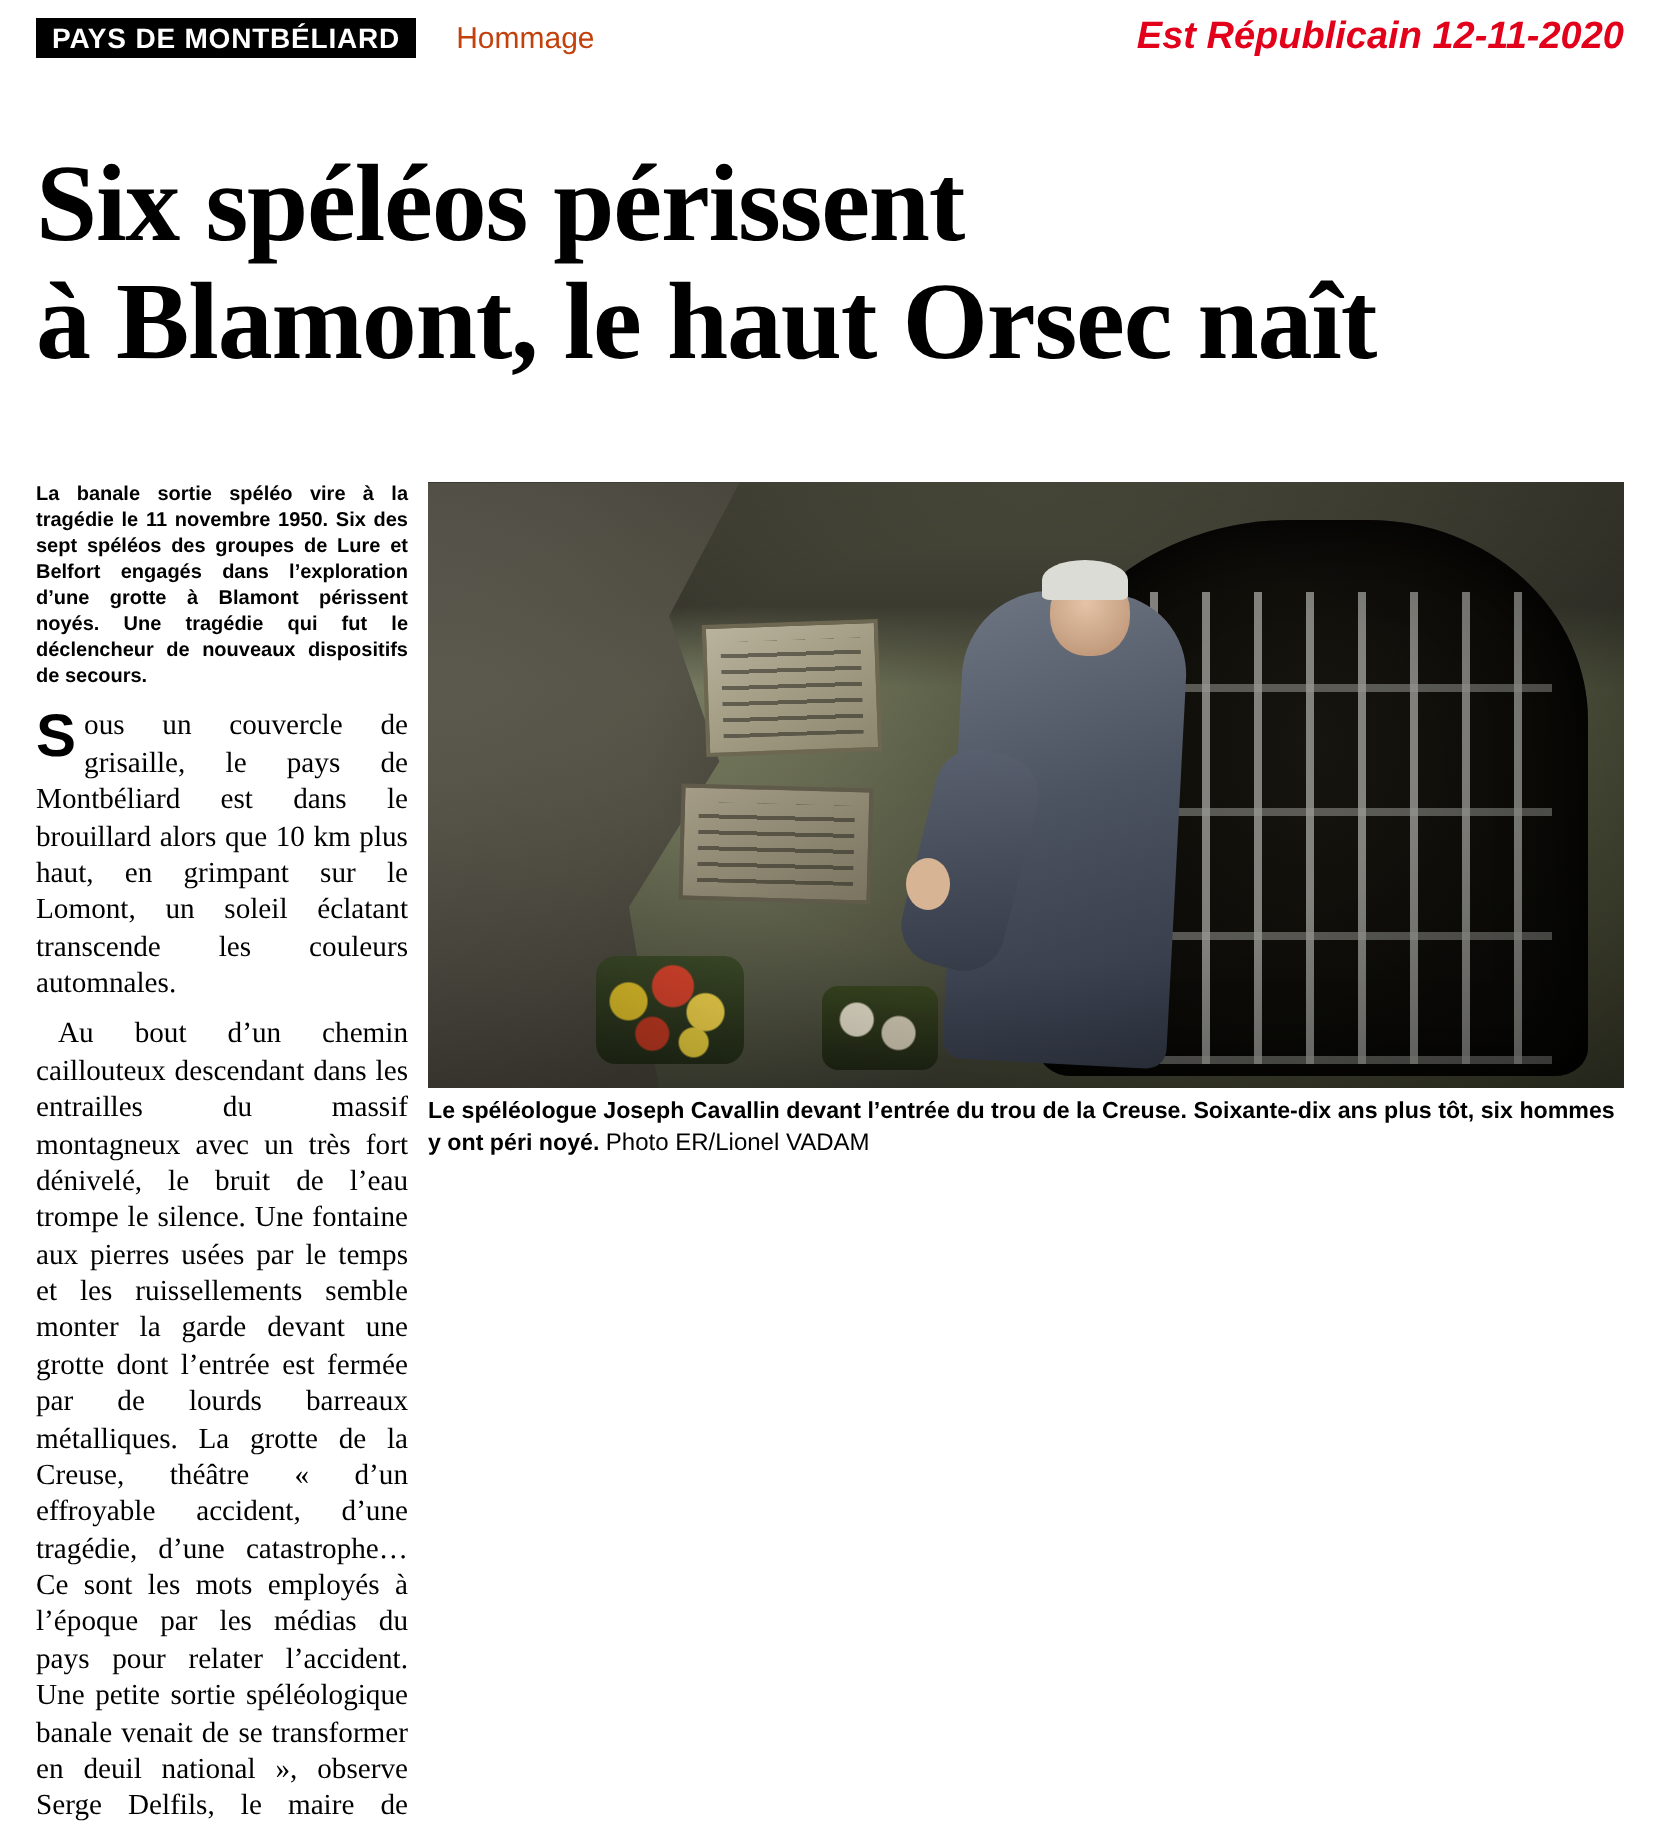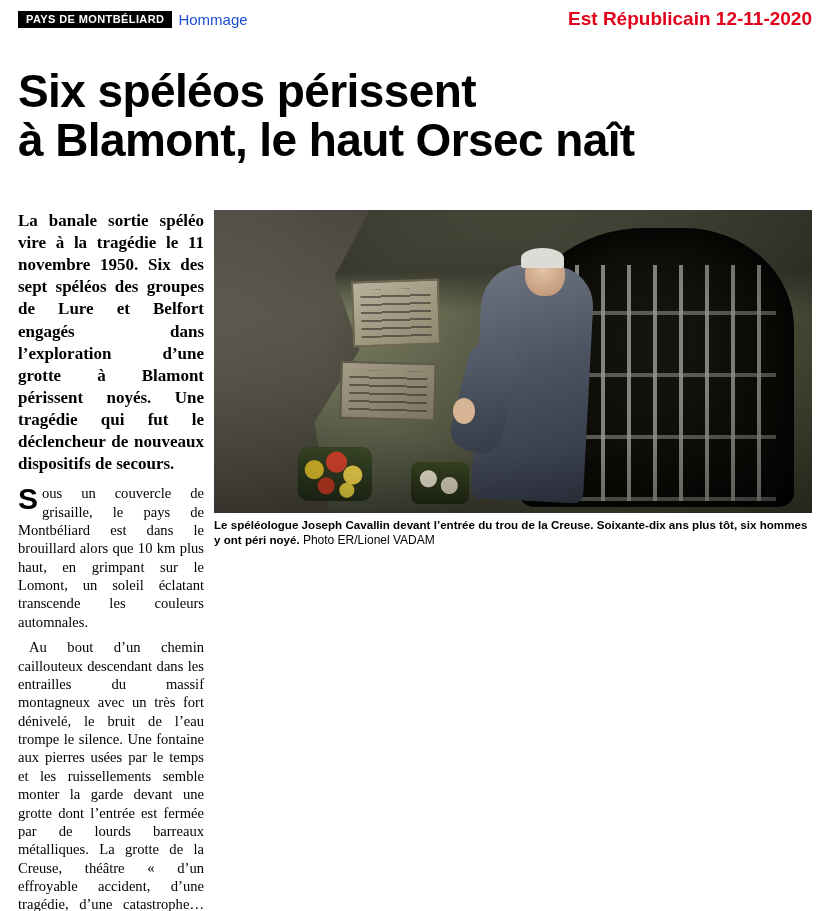--- a/index.html
+++ b/index.html
@@ -28,67 +28,68 @@
     align-items: center;
     padding: 8px 18px 0 18px;
     box-sizing: border-box;
     height: 30px;
   }
   .kicker-box {
     background: #000000;
     color: #ffffff;
     font-family: "Liberation Sans", sans-serif;
     font-weight: bold;
-    font-size: 11px;
+    font-size: 14px;
     letter-spacing: 0.4px;
     padding: 3px 8px 3px 8px;
     line-height: 1;
   }
   .kicker-sub {
     font-family: "Liberation Sans", sans-serif;
     font-size: 15px;
-    color: #1d4ed8;
-    margin-left: 6px;
+    color: #c2410c;
+    margin-left: 20px;
   }
   .source-date {
     margin-left: auto;
     color: #e2001a;
     font-family: "Liberation Sans", sans-serif;
     font-weight: bold;
     font-size: 19px;
     white-space: nowrap;
+    font-style: italic;
   }
 
   .headline {
-    font-family: Liberation Sans, sans-serif;
-    font-weight: bold;
-    font-size: 46px;
+    font-family: Liberation Serif, serif;
+    font-weight: bold;
+    font-size: 55px;
     line-height: 1.07;
     letter-spacing: -0.6px;
     padding: 6px 18px 0 18px;
     box-sizing: border-box;
   }
   .headline .l2 { display: block; }
 
   
   .upper {
     display: flex;
     padding: 14px 18px 0 18px;
     box-sizing: border-box;
   }
   .chapeau-col {
     width: 196px;
     flex: 0 0 196px;
     padding-right: 10px;
     box-sizing: border-box;
   }
   .chapeau {
-    font-family: Liberation Serif, serif;
-    font-weight: bold;
-    font-size: 17px;
+    font-family: Liberation Sans, sans-serif;
+    font-weight: bold;
+    font-size: 10px;
     line-height: 1.30;
     text-align: justify;
     margin: 0 0 9px 0;
   }
   .lede {
     font-size: 14.6px;
     line-height: 1.26;
     text-align: justify;
     margin: 0 0 7px 0;
   }

